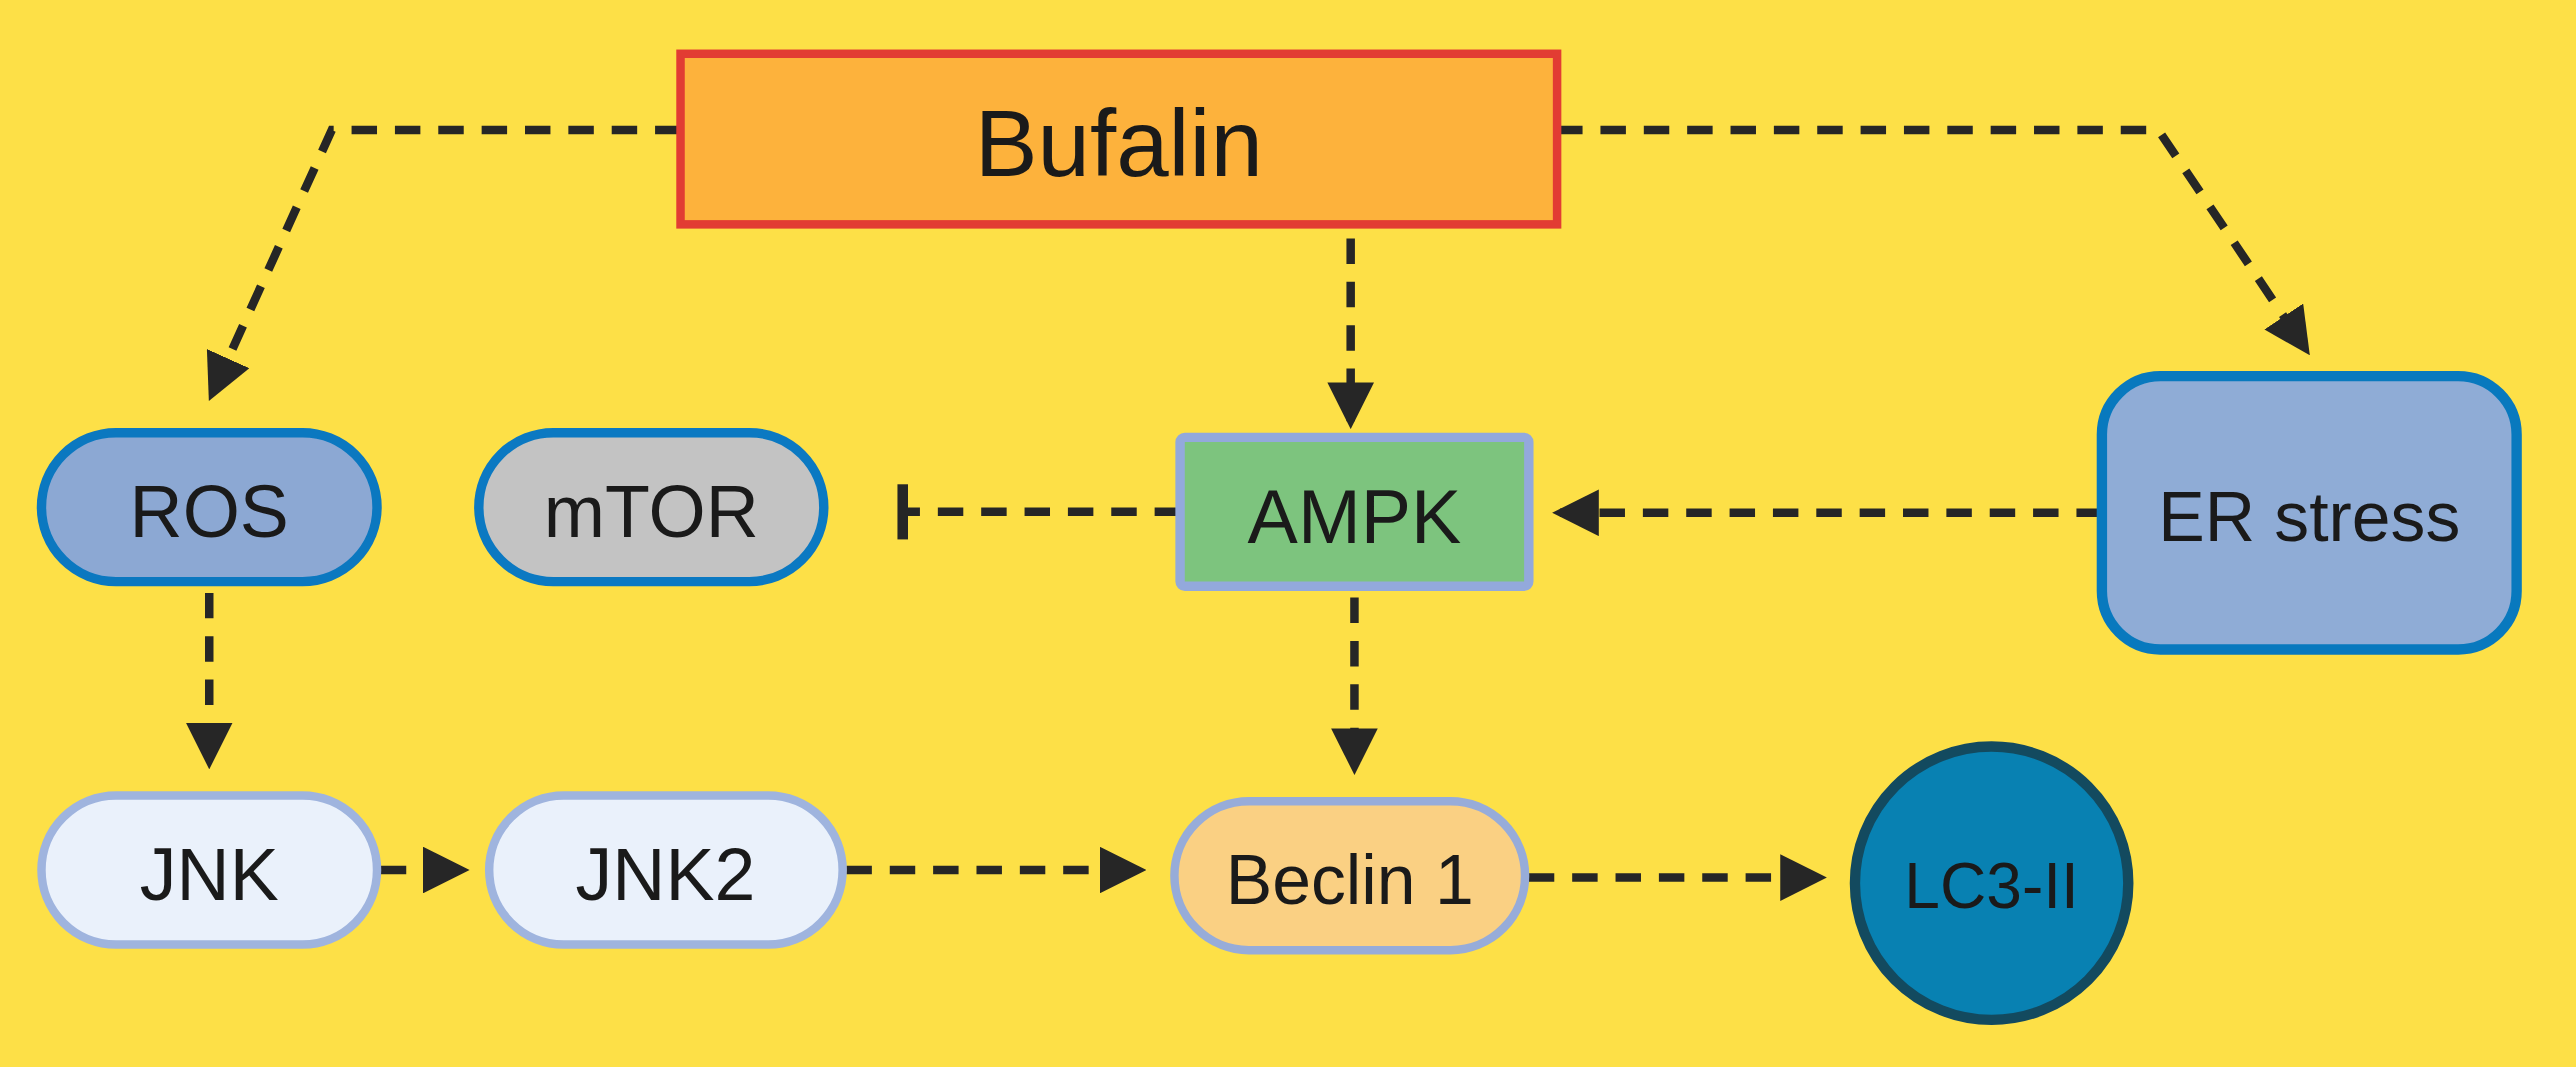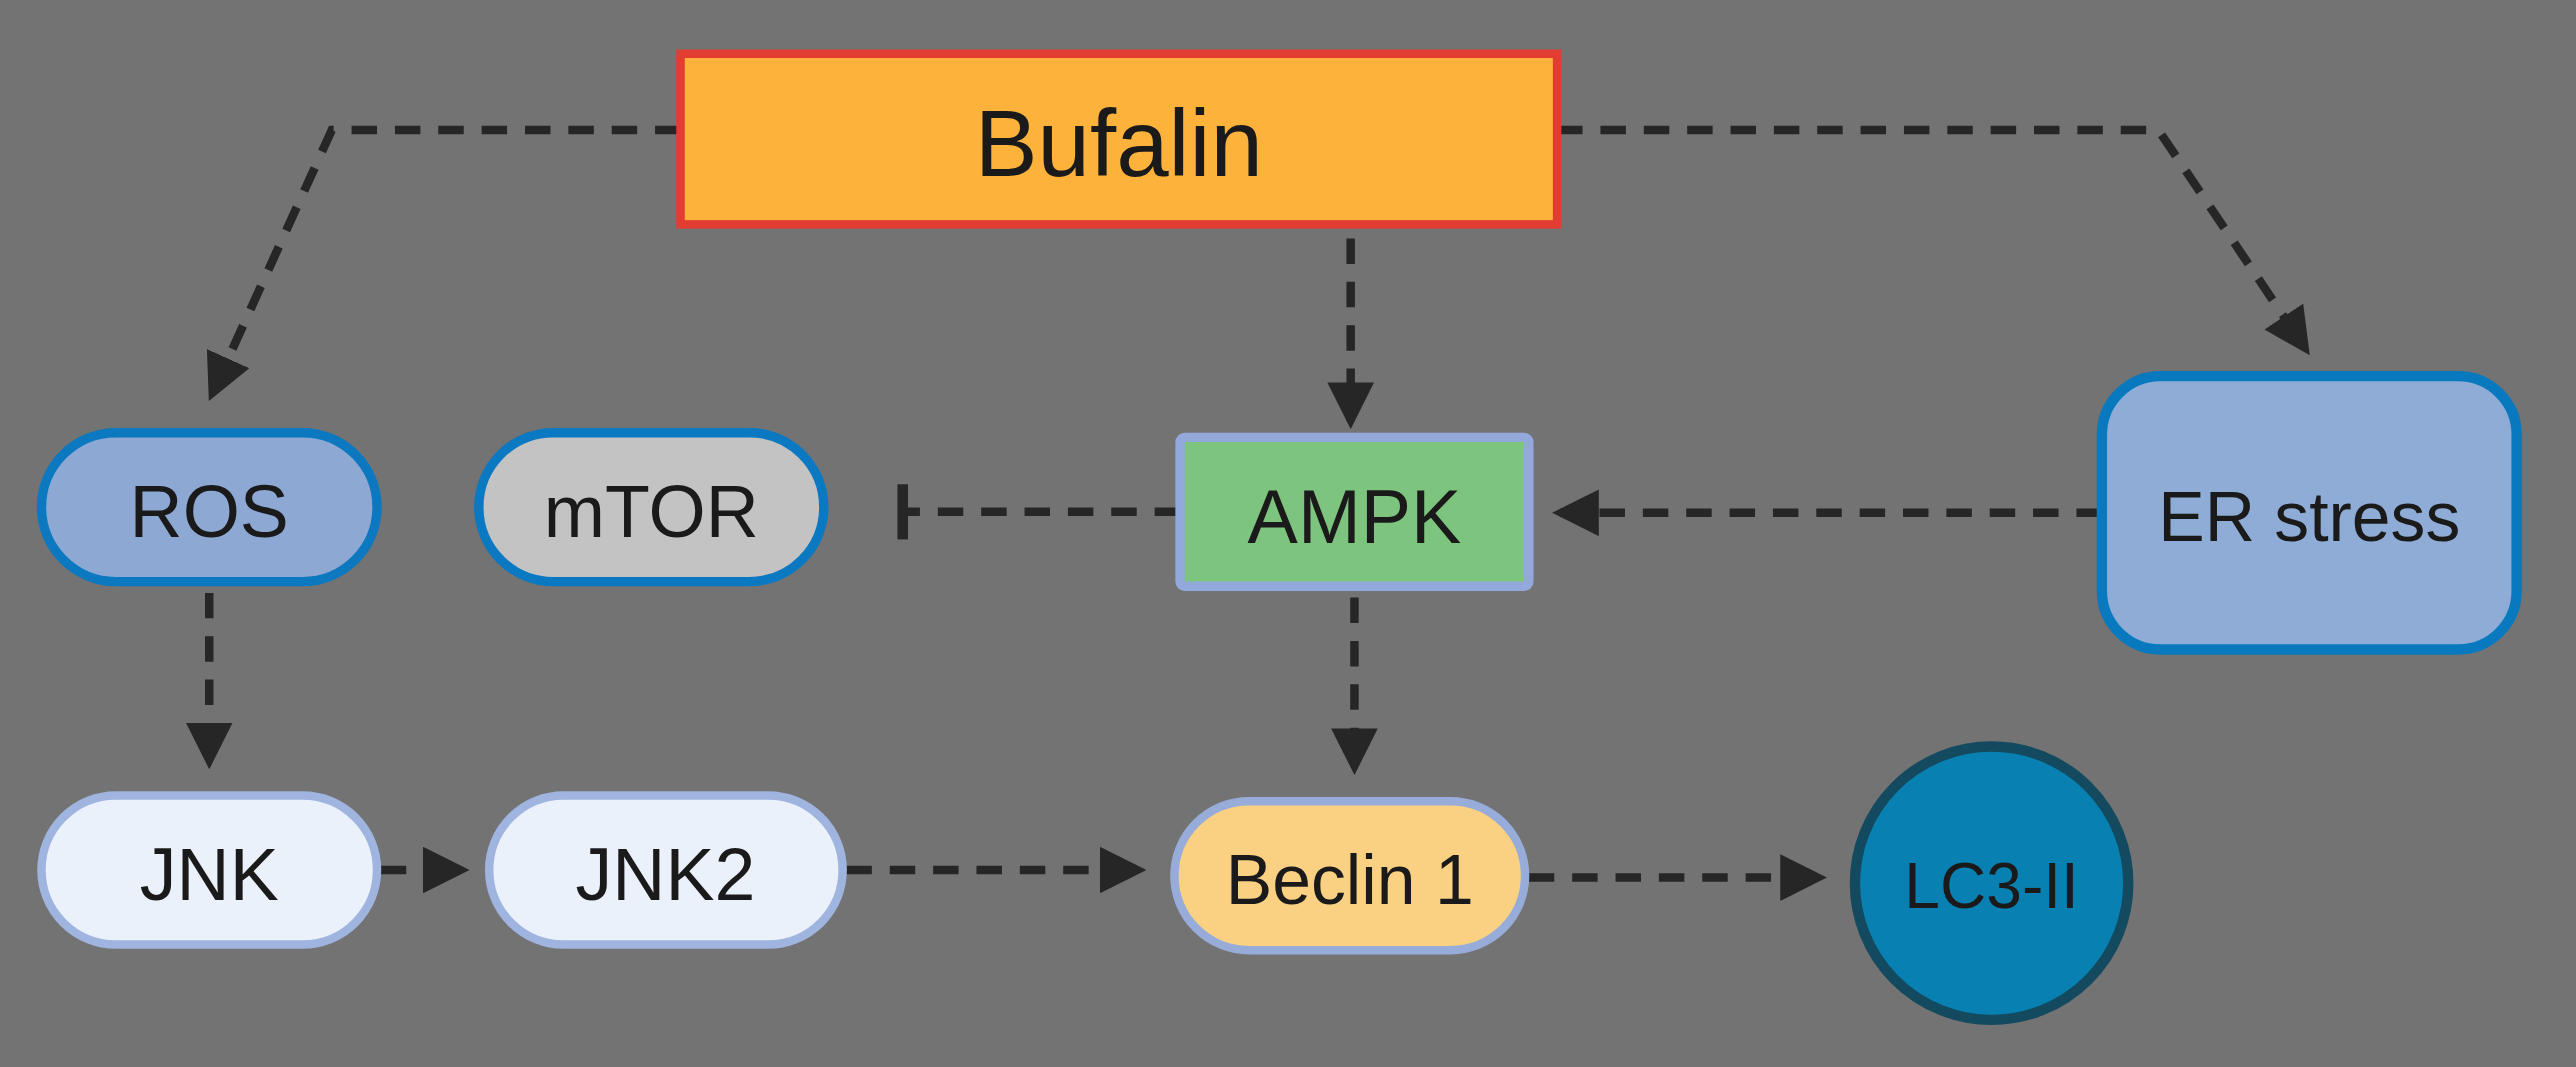--- a/index.html
+++ b/index.html
@@ -4,21 +4,21 @@
 <style>
   html, body {
     margin: 0;
     padding: 0;
     background: #ffffff;
   }
   .figure-canvas {
     position: relative;
     width: 2576px;
     height: 1068px;
-    background: #737373;
+    background: #fde047;
     font-family: "Liberation Sans", sans-serif;
   }
   .figure-canvas svg {
     position: absolute;
     inset: 0;
     display: block;
   }
   text.node-label {
     font-family: "Liberation Sans", sans-serif;
     fill: #1a1a1a;

